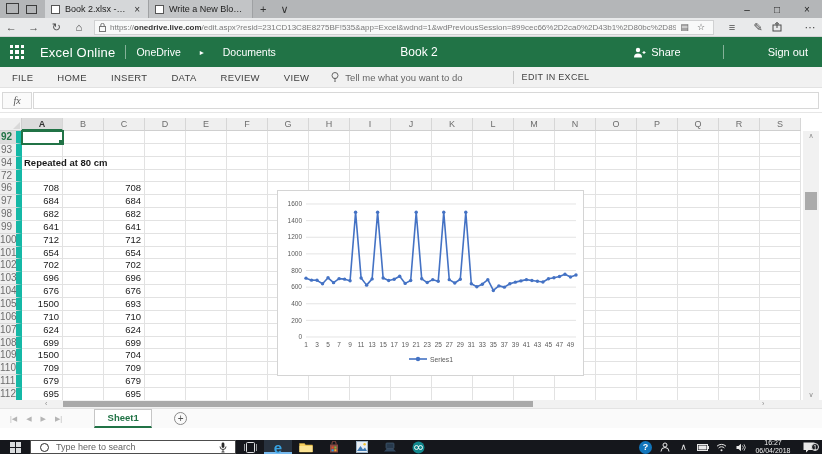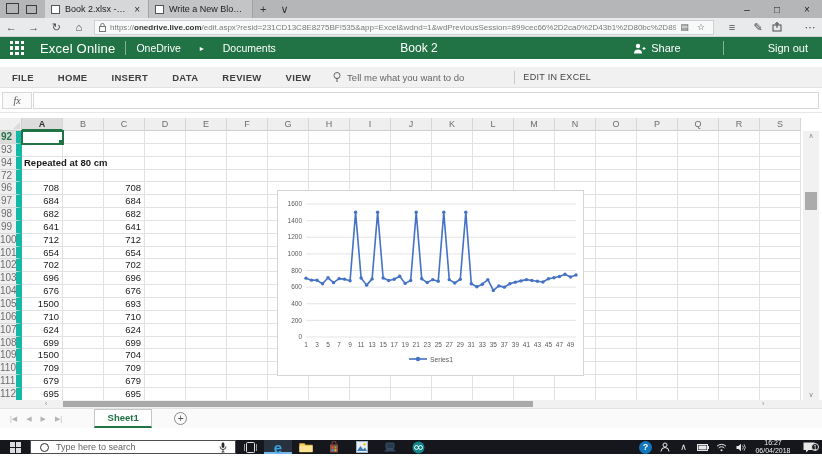--- a/index.html
+++ b/index.html
@@ -30,36 +30,36 @@
   .nav-ico { width:25px; text-align:center; font-size:11px; color:#4a4a4a; }
   .urlbox { display:flex; align-items:center; height:15px; width:620px; margin-left:4px;
     background:#f8f9f9; border:1px solid #d0d1d2; padding:0 4px; font-size:8px; color:#7a7a7a; }
   .urlbox .lock { margin-right:4px; display:flex; }
   .urlbox .url { white-space:nowrap; overflow:hidden; flex:1; }
   .urlbox .url b { color:#333; font-weight:bold; }
   .urlbox .in-ico { font-size:9px; color:#555; padding:0 4px; flex:none; }
   .addr-right { display:flex; align-items:center; margin-left:6px; gap:2px; }
   .addr-right .nav-ico { width:24px; }
   
-  .xlheader { position:absolute; left:0; top:37px; width:822px; height:22px;
+  .xlheader { position:absolute; left:0; top:37px; width:822px; height:30px;
     background:#217346; color:#fff; display:flex; align-items:center; }
   .waffle { width:34px; height:30px; display:flex; align-items:center; justify-content:center; }
   .waffle-grid { width:14px; height:14px; display:grid; grid-template-columns:repeat(3,1fr); gap:2px; }
   .waffle-grid i { background:#fff; }
   .brand { font-size:13px; margin-left:6px; letter-spacing:.2px; }
   .hdr-div { width:1px; height:14px; background:rgba(255,255,255,.45); margin:0 10px; }
   .crumb { font-size:10.5px; display:flex; align-items:center; gap:19px; }
   .doc-title { position:absolute; left:16px; right:0; text-align:center; font-size:12px; pointer-events:none; }
   .hdr-right { margin-left:auto; display:flex; align-items:center; z-index:1;gap:20px; }
   .share-btn { display:flex; align-items:center; gap:5px; font-size:11px; padding:0 12px; }
   .signout { font-size:11px; padding:0 14px; }
   
   .menubar { position:absolute; left:0; top:67px; width:822px; height:21px;
     background:#f1f1f1; display:flex; align-items:center; border-bottom:1px solid #e2e2e2; }
-  .menu-item { font-size:9.5px; color:#3f3f3f; padding:0 12px; letter-spacing:.3px;font-weight:bold; }
+  .menu-item { font-size:9.5px; color:#3f3f3f; padding:0 12px; letter-spacing:.3px; }
   .tellme { display:flex; align-items:center; gap:6px; font-size:9.5px; color:#666; padding:0 10px; }
   .menu-div { width:1px; height:13px; background:#c9c9c9; margin:0 8px; }
   .editexcel { font-size:9px; color:#444; letter-spacing:.3px; }
   
   .fbar { position:absolute; left:0; top:88px; width:822px; height:25px; background:#fff;
     display:flex; align-items:center; border-bottom:1px solid #e6e6e6; }
   .fx { width:30px; height:17px; margin-left:2px; border:1px solid #d8d8d8; display:flex;
     align-items:center; justify-content:center; font-size:10px; font-style:italic;
     font-family:"Liberation Serif", serif; color:#555; background:#fafafa; }
   .finput { flex:1; height:17px; margin:0 3px 0 1px; border:1px solid #d8d8d8; background:#fff; }

